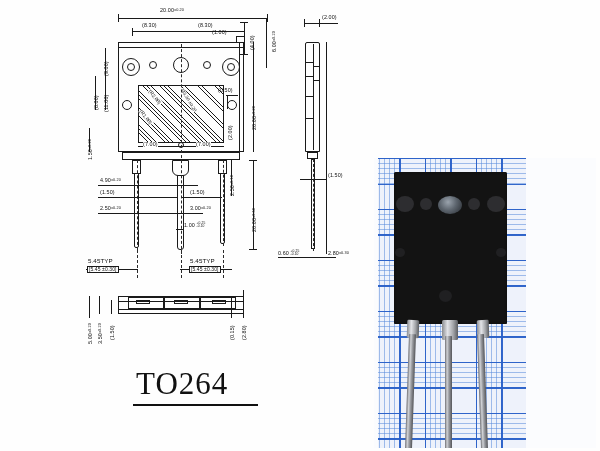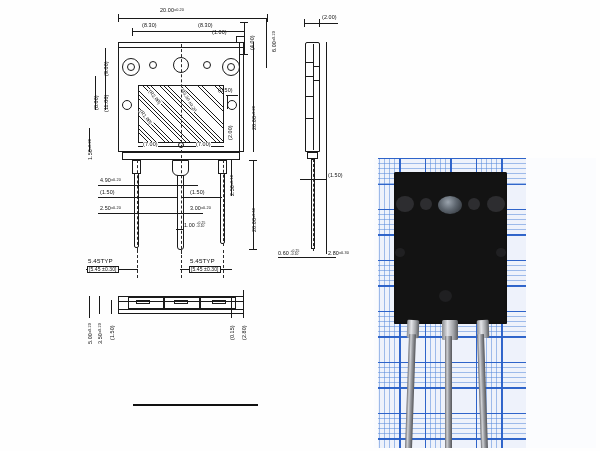--- a/index.html
+++ b/index.html
@@ -302,20 +302,21 @@
     <div class="ln h" style="left:278px;top:256.5px;width:58px;"></div>
     <div class="dim" style="left:278px;top:250px;">
       <span>0.60</span>
       <span class="frac"><span>+0.25</span><br><span>-0.10</span></span>
     </div>
     <div class="dim" style="left:328px;top:251px;">
       <span>2.80</span><span class="tol">±0.30</span>
     </div>
   </div>
 
+  <div id="partlabel" style="left:136px;top:366px;">TO264</div>
   <div id="partlabel-rule" style="left:133px;top:404px;width:125px;"></div>
 
   <div id="photo" style="left:374px;top:158px;width:222px;height:290px;">
     <div class="grid-fine"></div>
     <div class="grid-bold"></div>
     <div class="photo-white" style="left:152px;top:0;width:70px;height:290px;"></div>
     <div class="photo-white" style="left:0;top:0;width:4px;height:290px;"></div>
 
     <div id="tab" style="left:20px;top:14px;width:113px;height:152px;"></div>
     <div class="holeTop" style="left:22px;top:38px;width:18px;height:16px;"></div>

